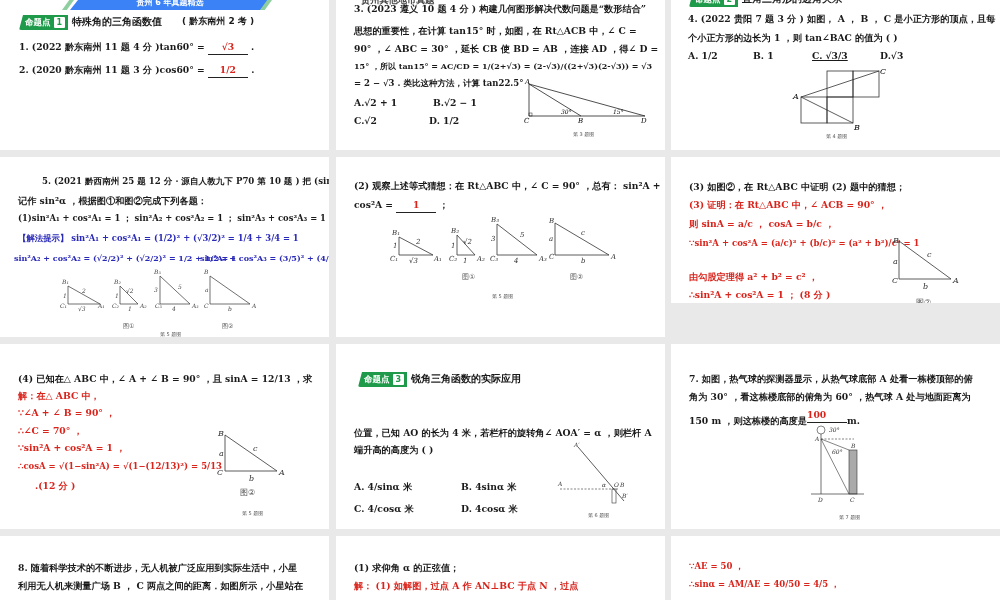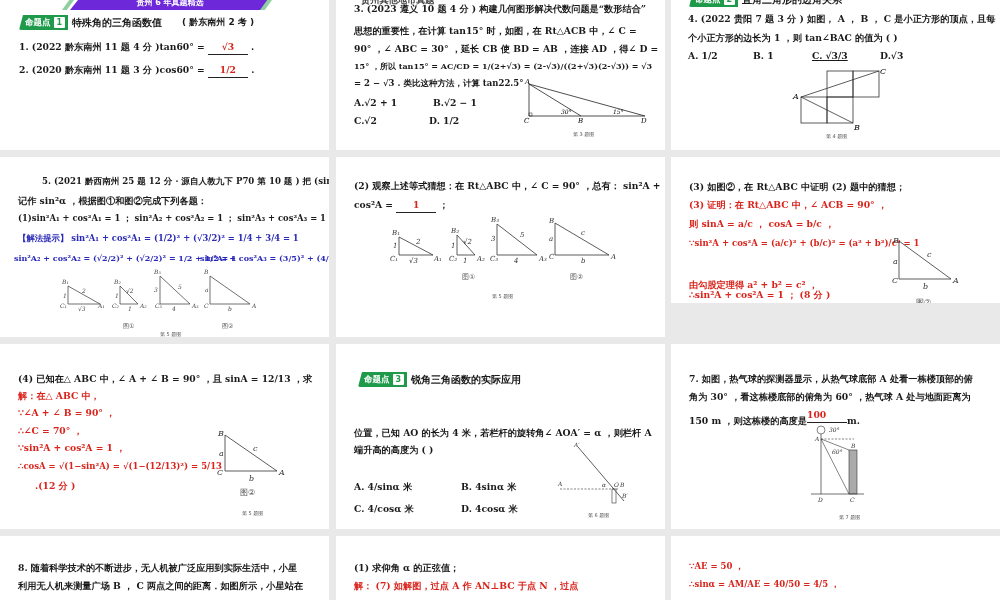--- a/index.html
+++ b/index.html
@@ -3,25 +3,25 @@
 <meta charset="utf-8">
 <style>
   * { box-sizing: border-box; margin: 0; padding: 0; }
   html, body { width: 1000px; height: 600px; overflow: hidden; background: #e9e9e9; }
   body { position: relative; font-family: "DejaVu Serif", "Liberation Serif", serif; color: #1a1a1a; }
   .slide { position: absolute; background: #ffffff; overflow: hidden; }
   .txt { position: absolute; font-size: 9.2px; line-height: 1.55; white-space: nowrap; font-weight: bold; }
   .red { color: #d9241c; }
   .blue { color: #2a2ab8; }
   .cap { position: absolute; font-size: 5px; color: #555; font-family: "DejaVu Sans", sans-serif; }
-  .tag { position: absolute; display: flex; align-items: center; height: 15px; }
+  .tag { position: absolute; display: flex; align-items: flex-start; height: 15px; }
   .tag .tag-box { background: #1f9a4a; color: #fff; font-size: 8.5px; font-family: "DejaVu Sans", sans-serif; font-weight: bold; padding: 1px 3px 1px 6px; height: 15px; display: flex; align-items: center; gap: 3px; border-radius: 2px 0 0 2px; clip-path: polygon(4px 0, 100% 0, 100% 100%, 0 100%); }
   .tag .tag-num { background: #fff; color: #1f9a4a; font-size: 8px; padding: 0 3px; height: 11px; line-height: 11px; border-radius: 1px; }
   .tag .tag-title { font-size: 10px; font-weight: bold; margin-left: 4px; font-family: "DejaVu Sans", sans-serif; color: #1a1a1a; }
-  .banner { position: absolute; left: 70px; top: 0; width: 200px; height: 10px; background: #6d28d9; clip-path: polygon(8px 0, 100% 0, calc(100% - 8px) 100%, 0 100%); color:#fff; font-size: 8px; text-align:center; line-height: 6px; font-family: "DejaVu Sans", sans-serif; font-weight:bold; }
+  .banner { position: absolute; left: 70px; top: 0; width: 200px; height: 10px; background: #3b82f6; clip-path: polygon(8px 0, 100% 0, calc(100% - 8px) 100%, 0 100%); color:#fff; font-size: 8px; text-align:center; line-height: 6px; font-family: "DejaVu Sans", sans-serif; font-weight:bold; }
   .banner-wing { position:absolute; top:0; width:12px; height:10px; background:#8fcf9f; clip-path: polygon(60% 0, 100% 0, 40% 100%, 0 100%); }
   .blank { display:inline-block; border-bottom: 1px solid #222; min-width: 40px; text-align:center; }
   svg { position: absolute; overflow: visible; }
   svg text { font-family: "DejaVu Serif", serif; font-style: italic; }
 </style>
 </head>
 <body>
 
 <div class="slide" style="left:0;top:0;width:329px;height:150px;">
   <div class="banner-wing" style="left:62px;"></div>
@@ -191,21 +191,21 @@
   <div class="cap" style="left:126px;top:115px;font-size:7px;">图①</div>
   <div class="cap" style="left:234px;top:115px;font-size:7px;">图②</div>
   <div class="cap" style="left:156px;top:136px;">第 5 题图</div>
 </div>
 
 <div class="slide" style="left:671px;top:157px;width:329px;height:146px;">
   <div class="txt" style="left:18px;top:23px;">(3) 如图②，在 Rt△ABC 中证明 (2) 题中的猜想；</div>
   <div class="txt red" style="left:18px;top:41px;">(3) 证明：在 Rt△ABC 中，∠ ACB = 90° ，</div>
   <div class="txt red" style="left:18px;top:60px;">则 sinA = a/c ， cosA = b/c ，</div>
   <div class="txt red" style="left:18px;top:80px;font-size:8.5px;">∵sin²A + cos²A = (a/c)² + (b/c)² = (a² + b²)/c² = 1</div>
-  <div class="txt red" style="left:18px;top:113px;margin-top:8px;">由勾股定理得 a² + b² = c² ，</div>
+  <div class="txt red" style="left:18px;top:113px;">由勾股定理得 a² + b² = c² ，</div>
   <div class="txt red" style="left:18px;top:131px;">∴sin²A + cos²A = 1 ； (8 分 )</div>
   <svg style="left:220px;top:80px;" width="80" height="50">
     <polyline points="8,4 8,42 60,42 8,4" fill="none" stroke="#333" stroke-width="0.8"></polyline>
     <g font-size="8" fill="#333">
       <text x="2" y="6">B</text>
         <text x="1" y="46">C</text>
         <text x="62" y="46">A</text>
         <text x="2" y="27">a</text>
         <text x="36" y="20">c</text>
         <text x="32" y="52">b</text>
@@ -294,19 +294,19 @@
   <div class="cap" style="left:168px;top:170px;">第 7 题图</div>
 </div>
 
 <div class="slide" style="left:0;top:536px;width:329px;height:64px;">
   <div class="txt" style="left:18px;top:25px;">8. 随着科学技术的不断进步，无人机被广泛应用到实际生活中，小星</div>
   <div class="txt" style="left:18px;top:43px;">利用无人机来测量广场 B ， C 两点之间的距离．如图所示，小星站在</div>
 </div>
 
 <div class="slide" style="left:336px;top:536px;width:329px;height:64px;">
   <div class="txt" style="left:18px;top:25px;">(1) 求仰角 α 的正弦值；</div>
-  <div class="txt red" style="left:18px;top:43px;">解： (7) 如解图，过点 A 作 AN⊥BC 于点 N ，过点</div>
+  <div class="txt red" style="left:18px;top:43px;">解： (1) 如解图，过点 A 作 AN⊥BC 于点 N ，过点</div>
 </div>
 
 <div class="slide" style="left:671px;top:536px;width:329px;height:64px;">
   <div class="txt red" style="left:18px;top:24px;font-size:8.5px;">∵AE = 50 ，</div>
   <div class="txt red" style="left:18px;top:42px;font-size:8.5px;">∴sinα = AM/AE = 40/50 = 4/5 ，</div>
 </div>
 
 </body></html>

